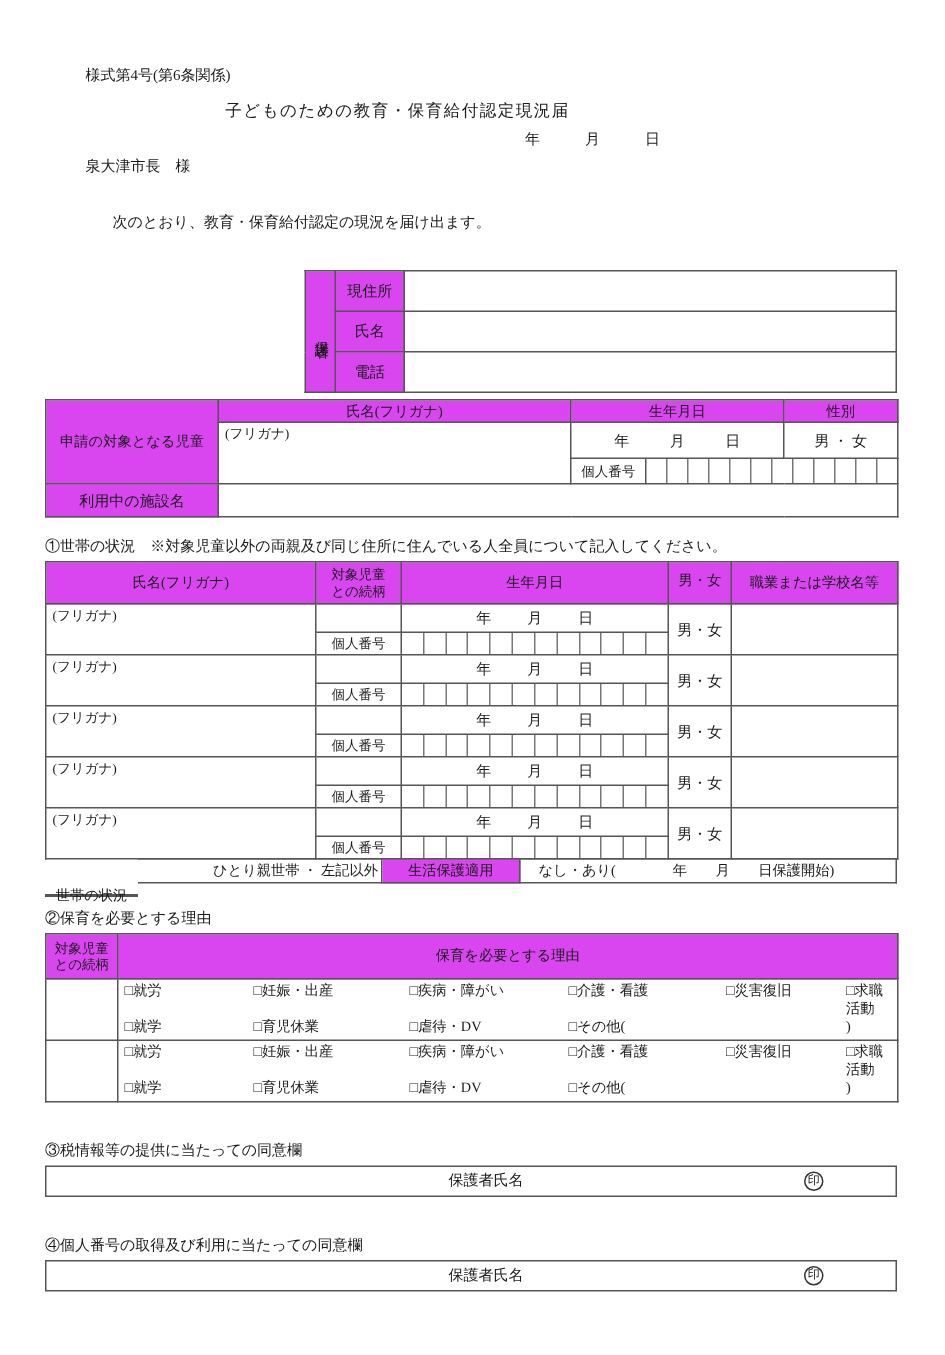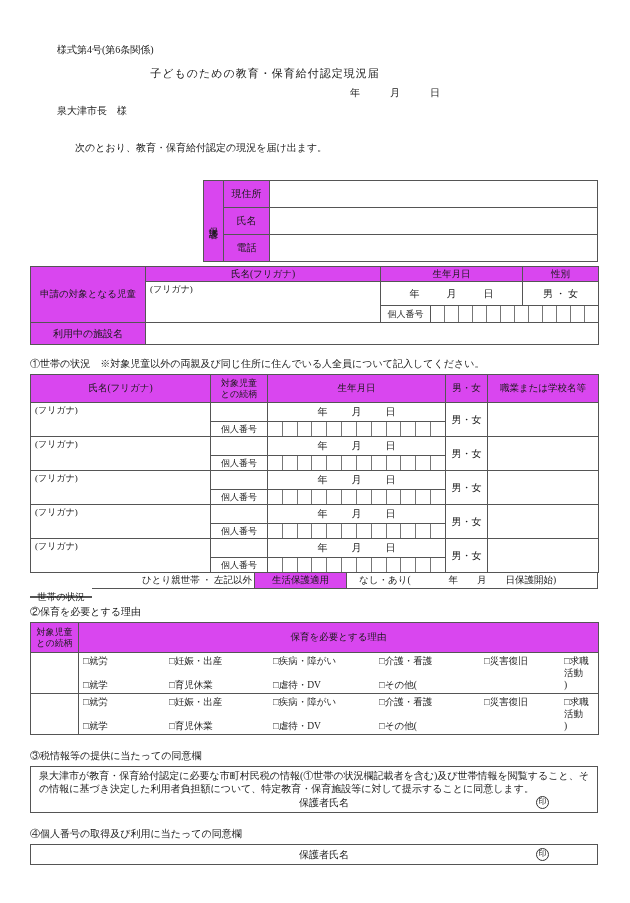--- a/index.html
+++ b/index.html
@@ -65,21 +65,21 @@
 
   
   table.reason { width:568px; margin-top:3px; }
   .rs-hdr th { height:30px; text-align:center; font-size:9.5px; }
   .rs-row td { height:27px; }
   .reasons { padding:2px 0 2px 4px; vertical-align:middle; }
   .cbx-line { display:grid; grid-template-columns:86px 104px 106px 105px 80px 1fr;
               font-size:9.5px; line-height:12px; }
 
   
-  .consent-heading { margin-top:14px; }
+  .consent-heading { margin-top:25px; }
   .consent-box { width:568px; border:1px solid #555; margin-top:3px; padding:2px 8px 3px 8px;
                  line-height:13px; }
   .sig-row { display:flex; align-items:center; justify-content:space-between;
              padding-left:260px; padding-right:40px; height:14px; }
   .seal { display:inline-flex; width:13px; height:13px; border:1px solid #333;
           border-radius:50%; align-items:center; justify-content:center;
           font-size:8px; line-height:8px; flex:none; }
 </style>
 </head>
 <body>
@@ -418,21 +418,20 @@
           <span></span>
           <span>)</span>
         </div>
       </td>
     </tr>
   </tbody>
     </table>
 
   <div class="sec-heading consent-heading">③税情報等の提供に当たっての同意欄</div>
   <div class="consent-box">
-    <div>泉大津市が教育・保育給付認定に必要な市町村民税の情報(①世帯の状況欄記載者を含む)及び世帯情報を閲覧すること、その情報に基づき決定した利用者負担額について、特定教育・保育施設等に対して提示することに同意します。</div>
     <div class="sig-row">
       <span>保護者氏名</span>
       <span class="seal">印</span>
     </div>
   </div>
 
   <div class="sec-heading consent-heading">④個人番号の取得及び利用に当たっての同意欄</div>
   <div class="consent-box">
     <div class="sig-row">
       <span>保護者氏名</span>

